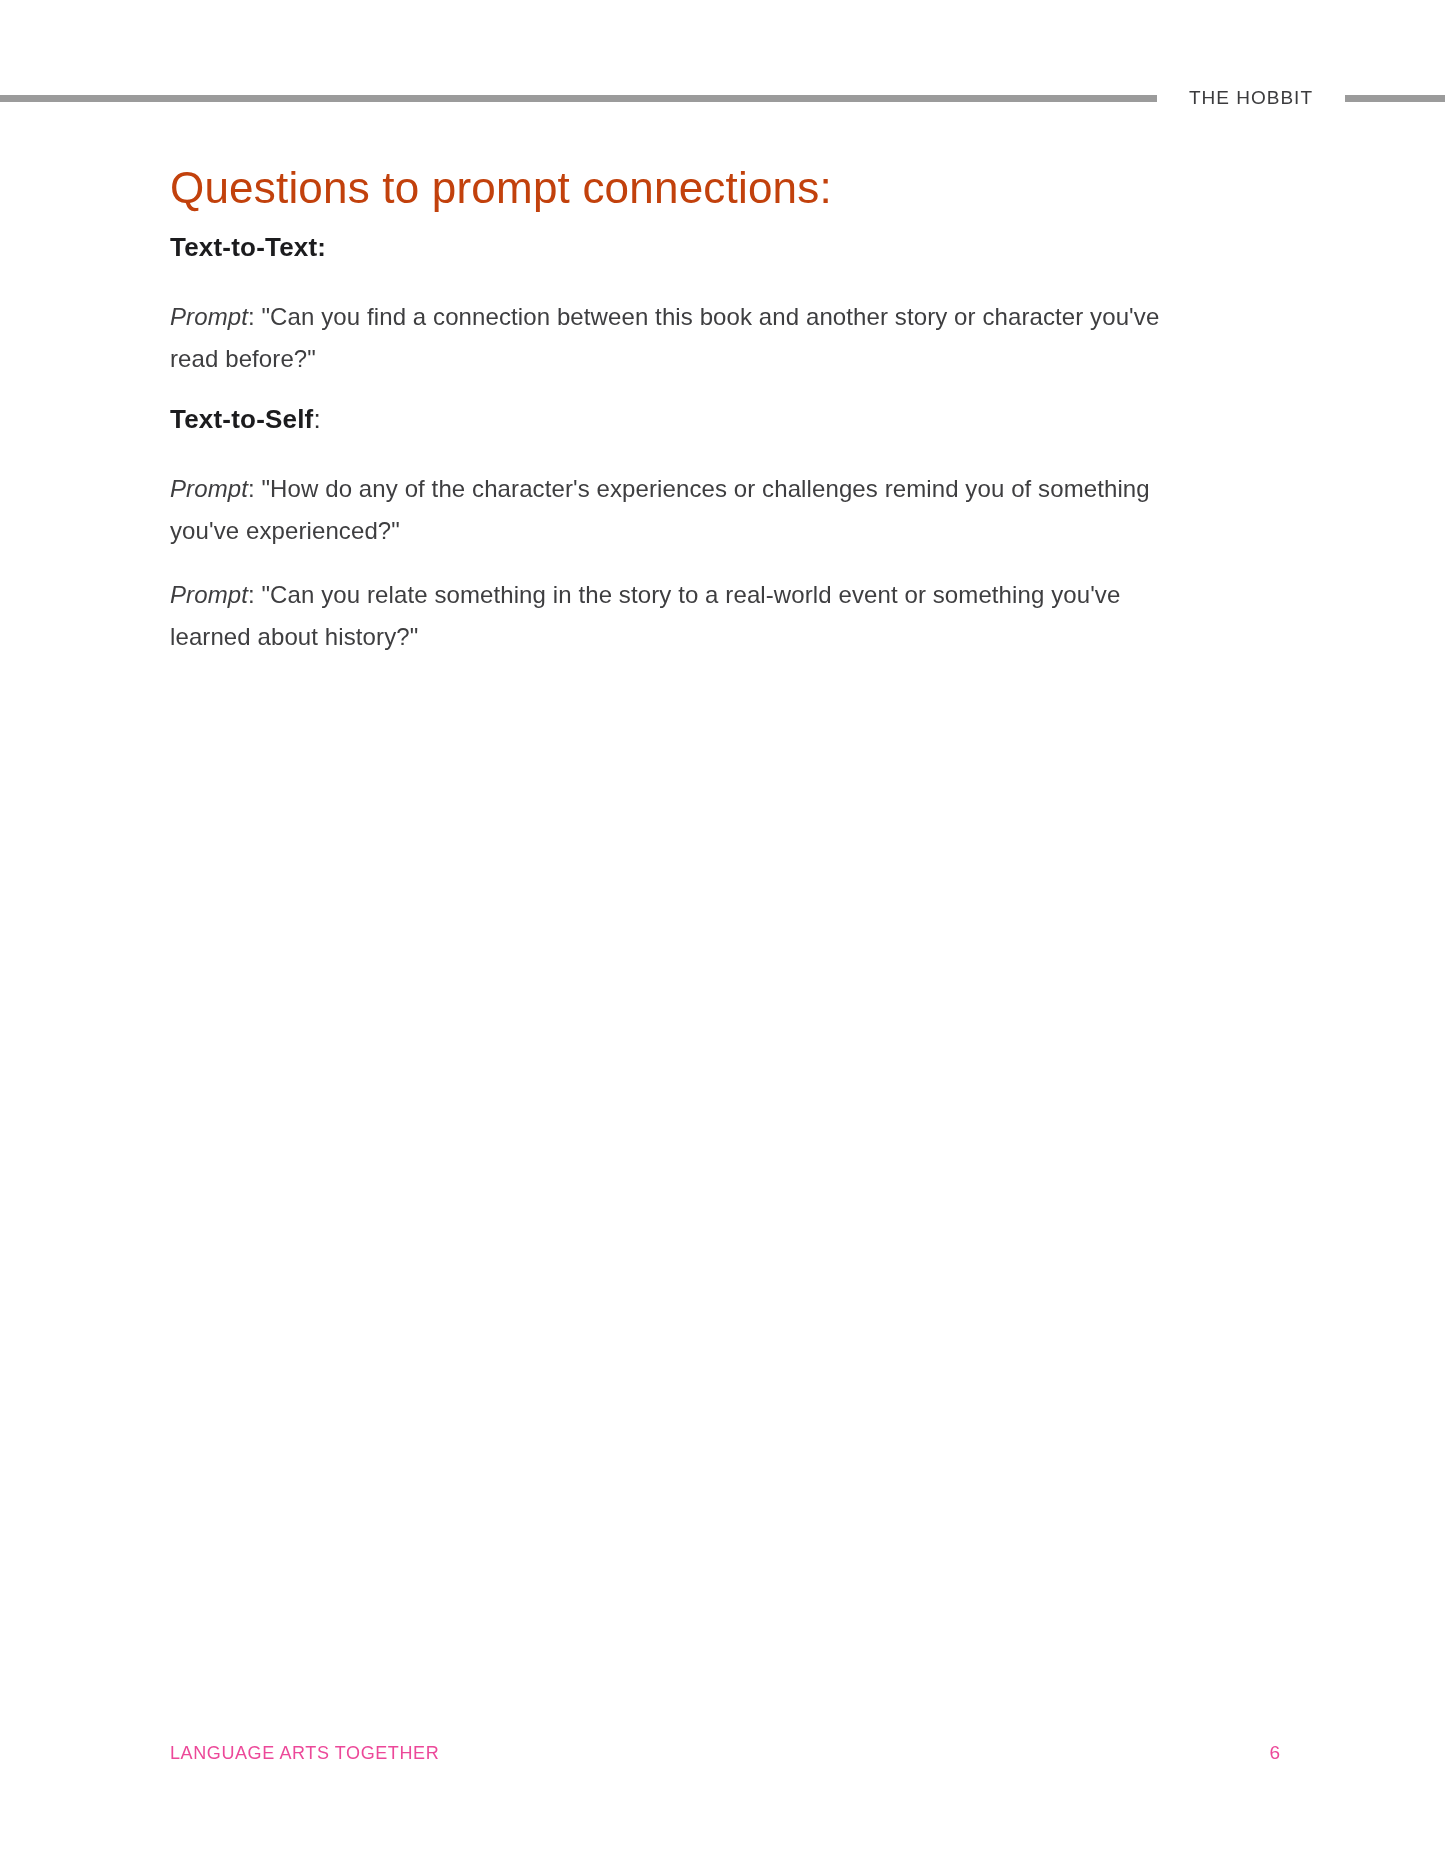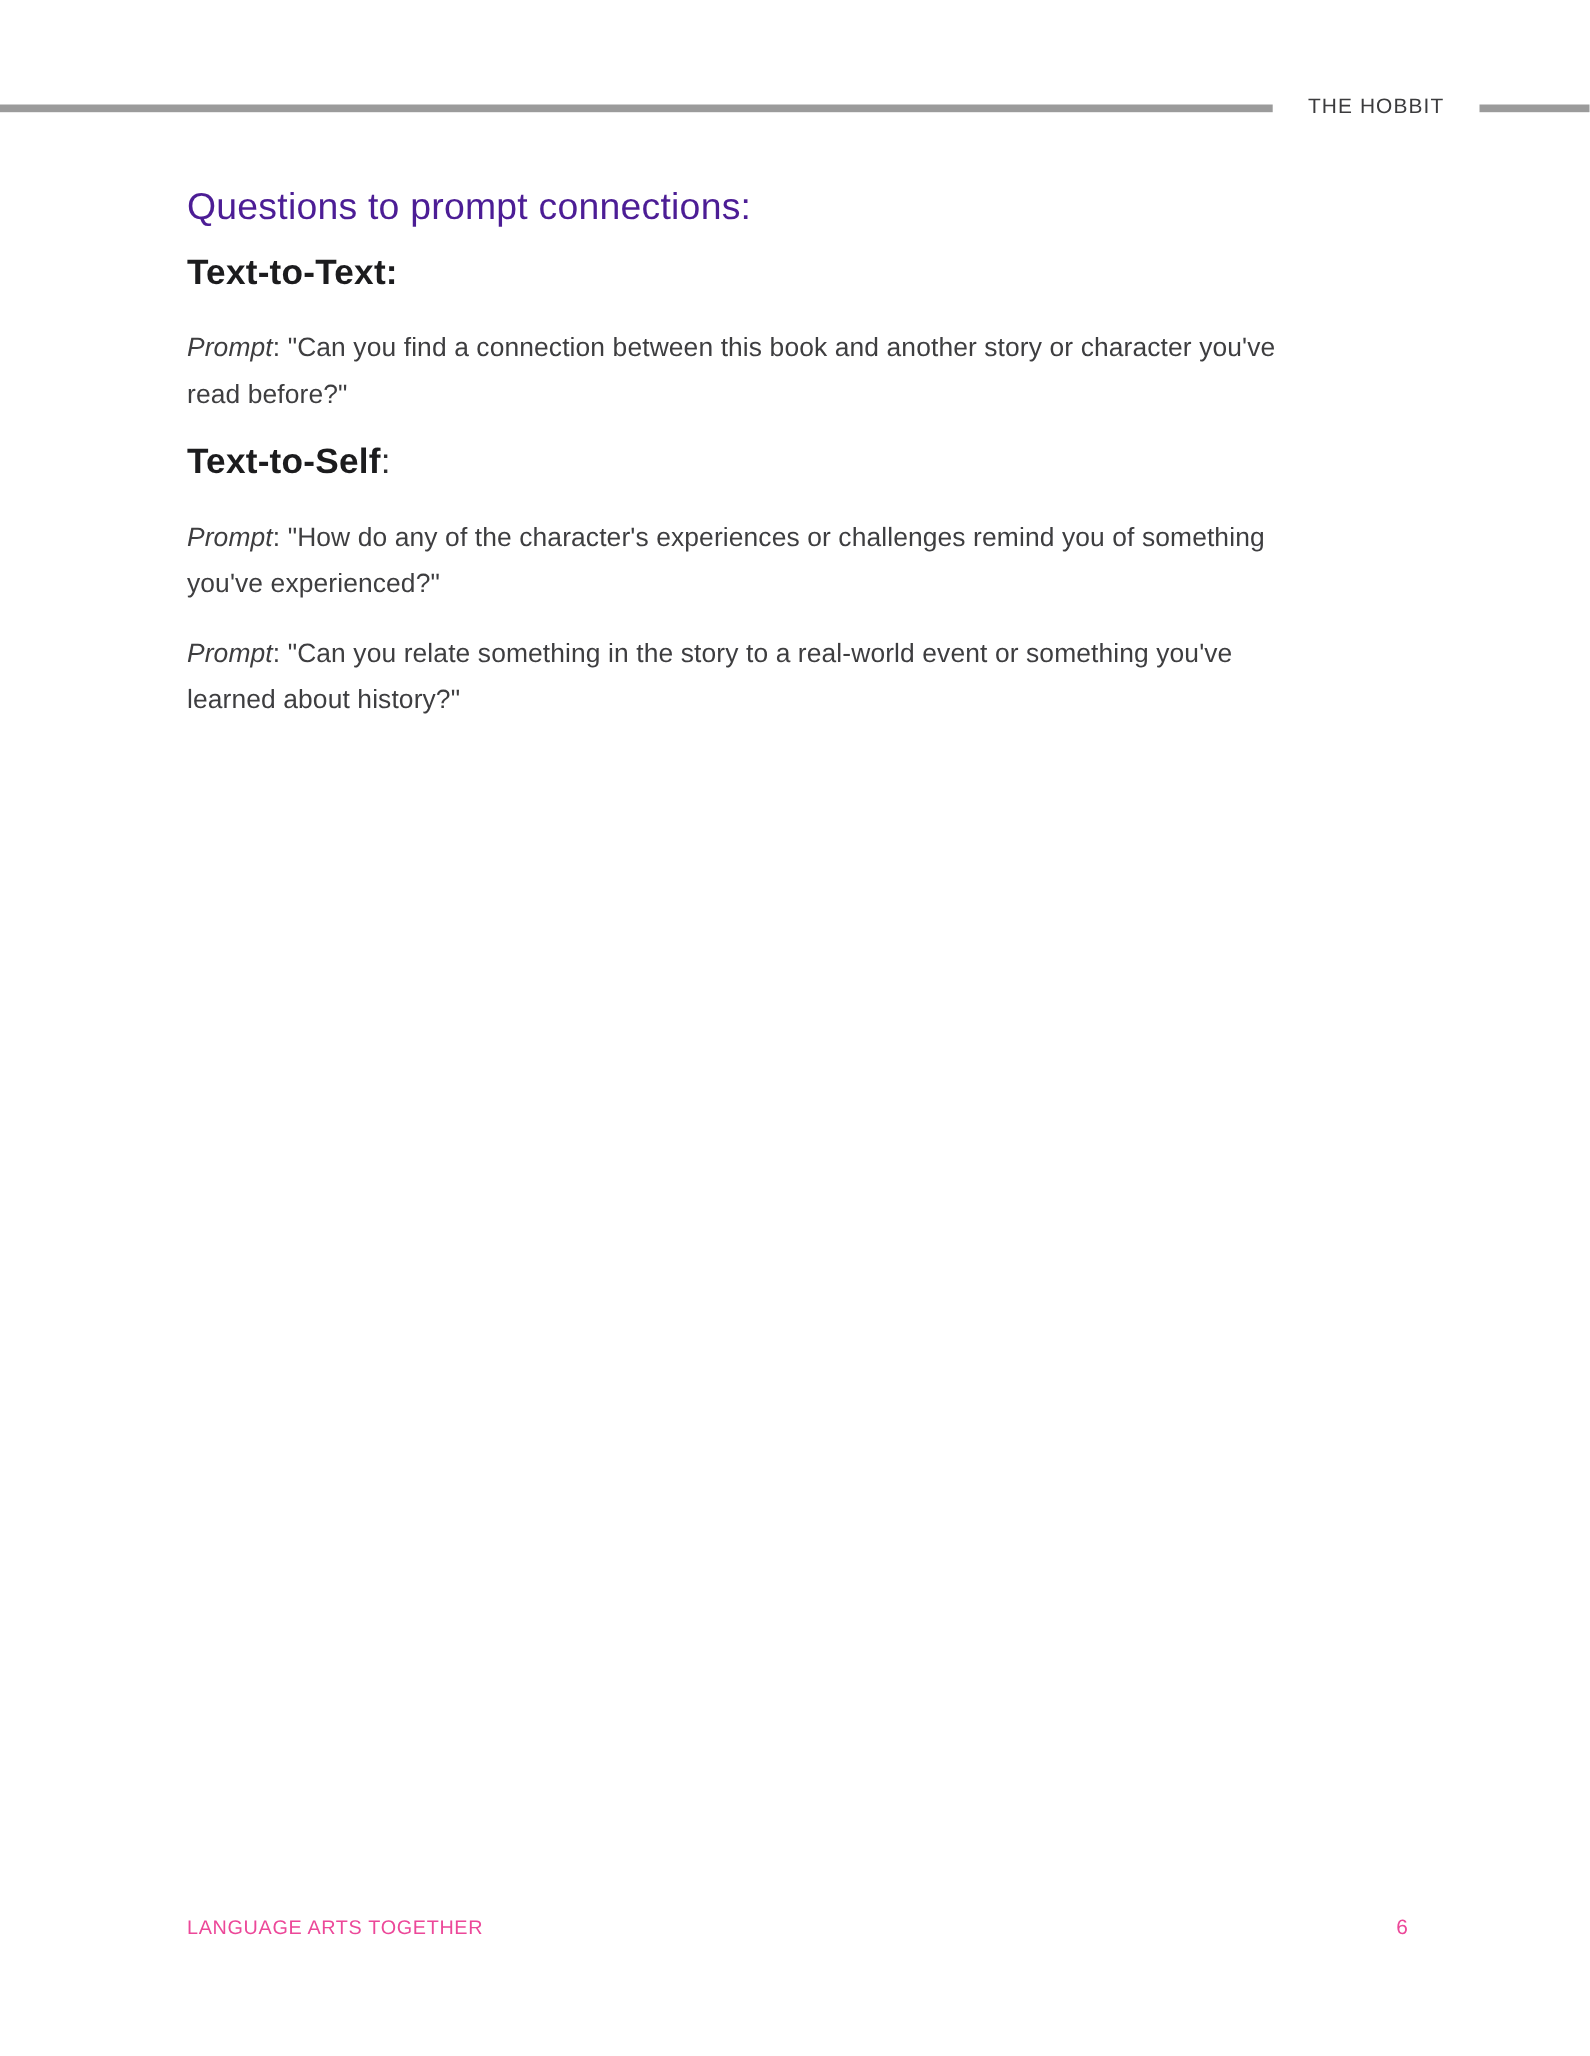--- a/index.html
+++ b/index.html
@@ -39,29 +39,29 @@
   }
 
   
   .content {
     position: absolute;
     top: 168px;
     left: 170px;
     width: 1115px;
   }
   h1.doc-title {
-    font-size: 34px;
+    font-size: 44px;
     line-height: 40px;
     font-weight: 400;
-    color: #4c1d95;
+    color: #c2410c;
     letter-spacing: 0.2px;
     margin: 0 0 22px 0;
   }
   h2.sec-heading {
-    font-size: 32px;
+    font-size: 26px;
     line-height: 34px;
     font-weight: 700;
     color: #1c1c1e;
     margin: 0 0 32px 0;
     letter-spacing: 0.2px;
   }
   h2.sec-heading .colon { font-weight: 400; color: #2e2e30; }
   .para {
     font-size: 24px;
     line-height: 42px;

